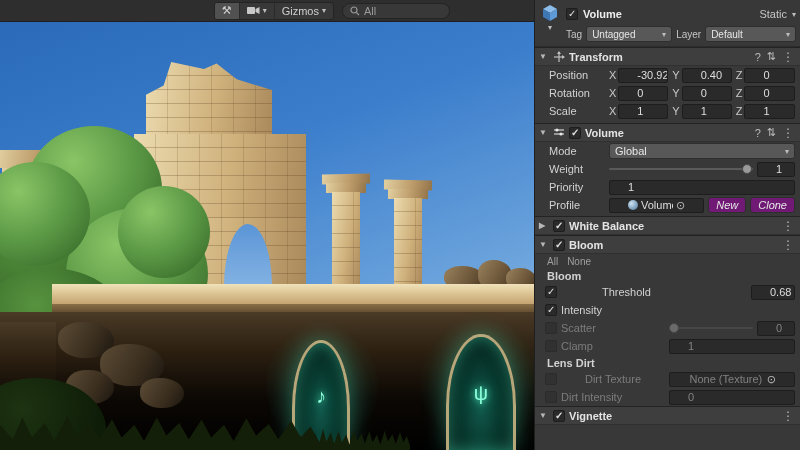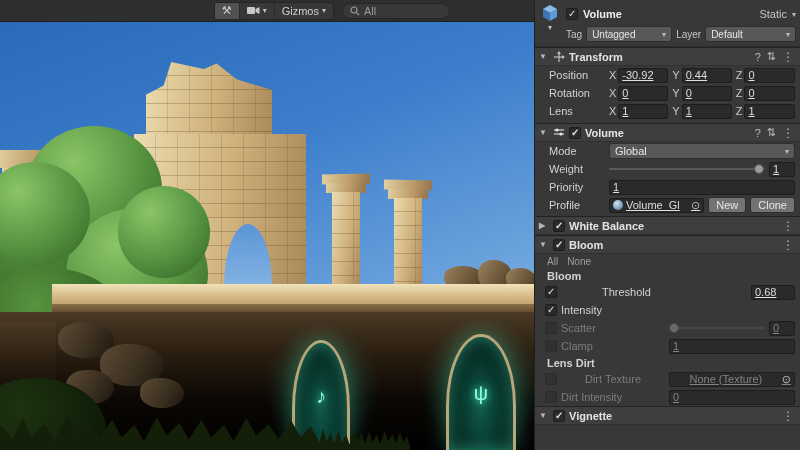--- a/index.html
+++ b/index.html
@@ -64,37 +64,37 @@
 
   .cb { width:12px; height:12px; background:#2a2a2a; border:1px solid #1d1d1d; border-radius:2px;
         position:relative; flex:none; }
   .cb.on::after { content:"✓"; position:absolute; left:1px; top:-1px; font-size:10px; color:#e0e0e0; }
   .cb.dim { opacity:.45; }
 
   .dd { background:#585858; border:1px solid #2e2e2e; border-radius:3px; height:16px;
         display:flex; align-items:center; gap:4px; padding:0 5px; color:#e6e6e6; min-width:0; }
   .dd .dd-label { flex:1; overflow:hidden; white-space:nowrap; }
   .dd .tb-arrow { flex:none; }
-  .btn { background:#737373; border:1px solid #2e2e2e; border-radius:3px; height:16px;
-         padding:0 7px; display:flex; align-items:center; color:#e6e6e6; flex:none; }
+  .btn { background:#701a75; border:1px solid #2e2e2e; border-radius:3px; height:16px;
+         padding:0 7px; display:flex; align-items:center; color:#e6e6e6; flex:none;font-style:italic; }
 
   .comp-head { display:flex; align-items:center; height:19px; background:#3e3e3e;
                border-top:1px solid #232323; border-bottom:1px solid #303030;
                padding:0 6px 0 4px; gap:4px; font-weight:bold; color:#e4e4e4; }
   .fold { font-size:8px; color:#b8b8b8; width:10px; flex:none; }
   .head-right { margin-left:auto; display:flex; align-items:center; gap:6px; font-weight:normal; }
   .mini-ic { color:#bdbdbd; font-size:11px; }
   .kebab { color:#bdbdbd; font-size:12px; letter-spacing:0; }
 
   .row { display:flex; align-items:center; height:18px; padding:0 5px 0 14px; gap:4px; }
   .lbl { flex:none; color:#d2d2d2; overflow:hidden; white-space:nowrap; }
   .w56 { width:56px; } .w104 { width:104px; }
   .field { background:#2a2a2a; border:1px solid #1d1d1d; border-radius:2px; height:15px;
-           line-height:13px; padding:0 3px; color:#dedede; flex:1; min-width:0;
-           overflow:hidden; white-space:nowrap;text-decoration:underline; }
+           line-height:13px; padding:0 18px; color:#dedede; flex:1; min-width:0;
+           overflow:hidden; white-space:nowrap; }
   .axis { display:flex; align-items:center; gap:2px; flex:1; min-width:0; }
   .axis-l { color:#c8c8c8; flex:none; }
 
   .slider { flex:1; position:relative; height:16px; }
   .slider .track { position:absolute; left:0; right:0; top:7px; height:2px; background:#5a5a5a;
                    border-radius:1px; }
   .slider .handle { position:absolute; top:3px; width:10px; height:10px; border-radius:50%;
                     background:#999; border:1px solid #484848; }
   .slider.dis .track { background:#474747; }
   .slider.dis .handle { background:#6a6a6a; }
@@ -247,21 +247,21 @@
     </div>
   </div>
   <div class="row">
     <span class="lbl w56">Position</span>
     <div class="axis">
         <span class="axis-l">X</span>
         <div class="field">-30.92</div>
       </div>
     <div class="axis">
         <span class="axis-l">Y</span>
-        <div class="field">0.44</div>
+        <div class="field">0.40</div>
       </div>
     <div class="axis">
         <span class="axis-l">Z</span>
         <div class="field">0</div>
       </div>
   </div>
   <div class="row">
     <span class="lbl w56">Rotation</span>
     <div class="axis">
         <span class="axis-l">X</span>
@@ -270,21 +270,21 @@
     <div class="axis">
         <span class="axis-l">Y</span>
         <div class="field">0</div>
       </div>
     <div class="axis">
         <span class="axis-l">Z</span>
         <div class="field">0</div>
       </div>
   </div>
   <div class="row">
-    <span class="lbl w56">Lens</span>
+    <span class="lbl w56">Scale</span>
     <div class="axis">
         <span class="axis-l">X</span>
         <div class="field">1</div>
       </div>
     <div class="axis">
         <span class="axis-l">Y</span>
         <div class="field">1</div>
       </div>
     <div class="axis">
         <span class="axis-l">Z</span>

